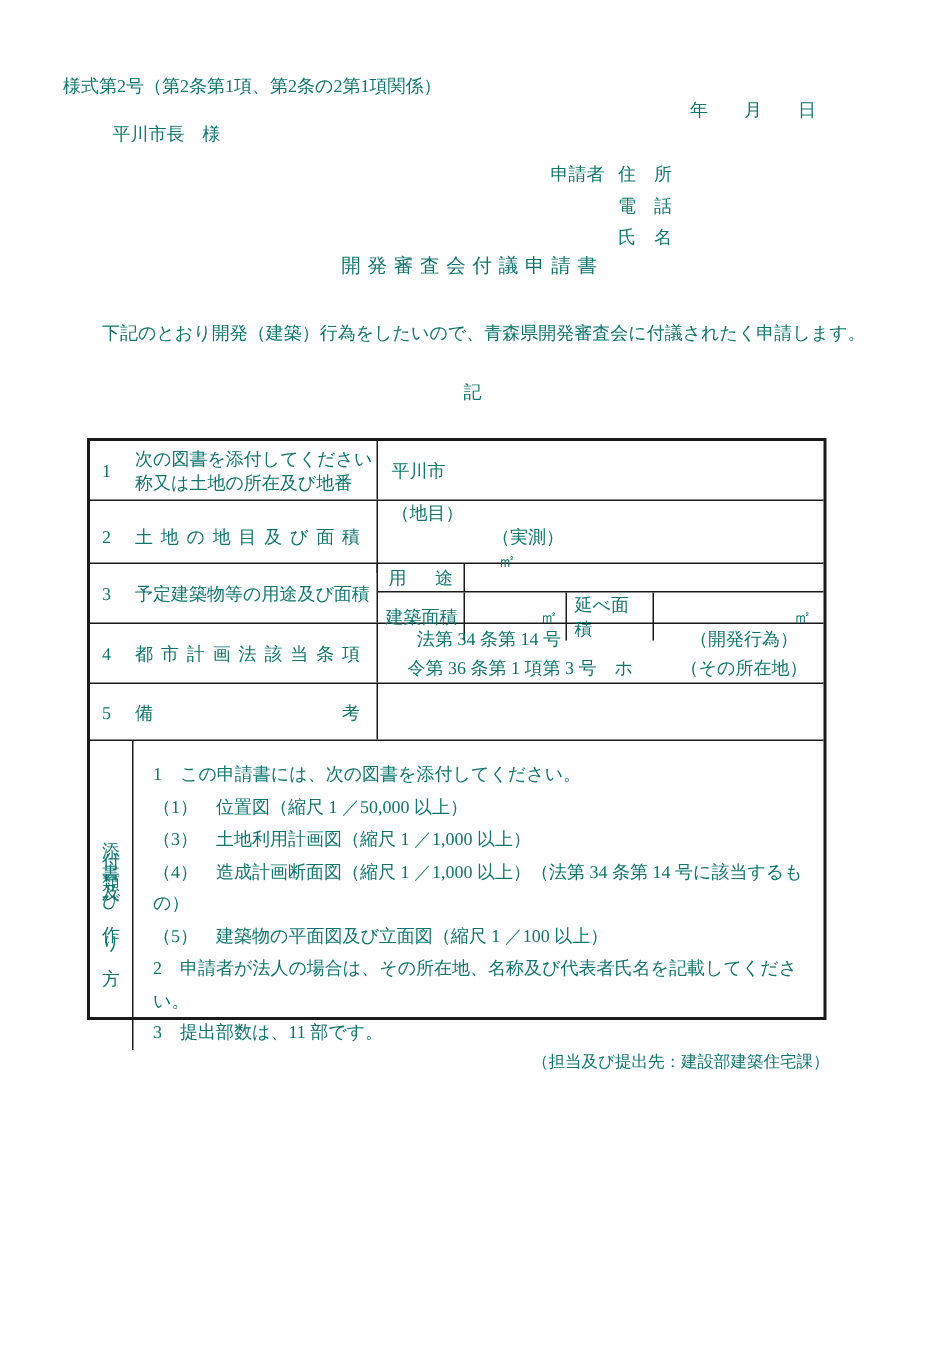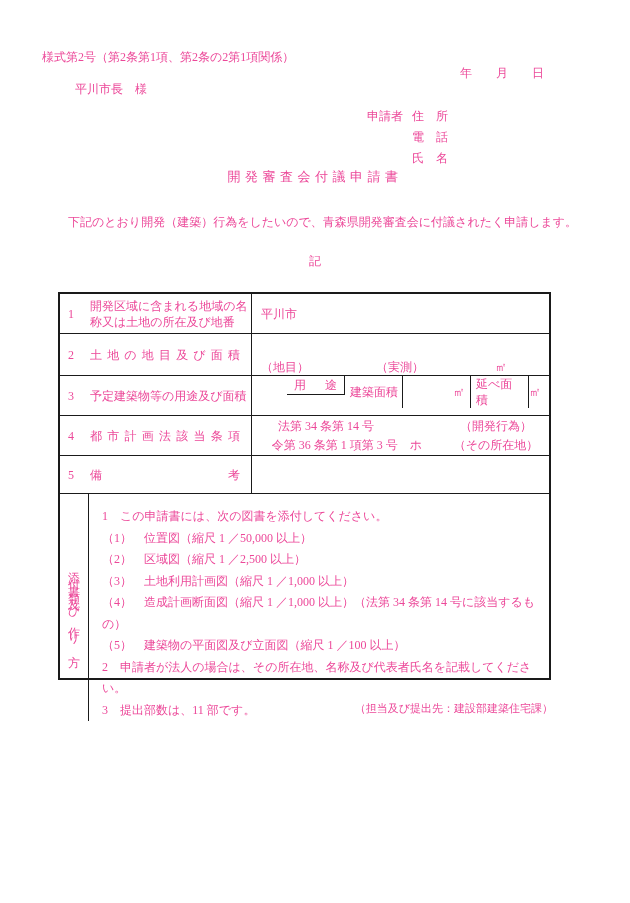--- a/index.html
+++ b/index.html
@@ -5,21 +5,21 @@
   * { margin: 0; padding: 0; box-sizing: border-box; }
   html, body { background: #e8e8e8; }
   .page {
     position: relative;
     width: 630px;
     height: 903px;
     margin: 0 auto;
     background: #ffffff;
     font-family: "Liberation Serif", "DejaVu Serif", serif;
     font-size: 12px;
-    color: #ec4899;
+    color: #0f766e;
     line-height: 16px;
     overflow: hidden;
   }
   .form-number { padding-top: 49px; margin-left: 42px; }
   .case-number { margin-top: 10px; margin-left: 58px; }
   .date-line   { text-align: right; padding-right: 86px; }
   .addressee   { margin-left: 75px; }
 
   .applicant { margin-left: 367px; margin-top: 9px; line-height: 21px; }
   .app-row { display: flex; gap: 9px; }
@@ -54,26 +54,26 @@
   .cell { display: flex; align-items: center; min-width: 0; }
   .cell.label { border-right: 1px solid #1a1a1a; padding-left: 8px; }
   .no { width: 22px; flex-shrink: 0; }
   .lbl { flex: 1; }
   .lbl.just { text-align: justify; text-align-last: justify; padding-right: 11px; }
   .lbl.pre { white-space: pre-line; line-height: 16px; }
 
   .cell.value { padding-left: 9px; }
 
   
-  .v-r2 { display: flex; align-items: flex-end; }
+  .v-r2 { display: flex; align-items: flex-start; flex-direction: column; }
   .v-r2 .measured { margin-left: 67px; }
   .v-r2 .unit { margin-left: 71px; }
 
   
-  .cell.subwrap { padding: 0; flex-direction: row; align-items: stretch; justify-content: flex-end; }
+  .cell.subwrap { padding: 0; flex-direction: column; align-items: stretch; }
   .subrow1 {
     display: grid; grid-template-columns: 58px 1fr;
     height: 19px; border-bottom: 1px solid #1a1a1a;
   }
   .subrow2 { display: grid; grid-template-columns: 58px 68px 58px 1fr; height: 20px; }
   .subcell { display: flex; align-items: center; min-width: 0; }
   .subcell.bordered { border-right: 1px solid #1a1a1a; }
   .sub-lbl-just { padding: 0 7px; flex: 1; text-align: justify; text-align-last: justify; }
   .sub-lbl { padding: 0 4px 0 5px; }
   .sub-unit { justify-content: flex-end; padding-right: 5px; }
@@ -122,21 +122,21 @@
 
   <div class="doc-title">開発審査会付議申請書</div>
   <div class="body-text">下記のとおり開発（建築）行為をしたいので、青森県開発審査会に付議されたく申請します。</div>
   <div class="record-mark">記</div>
 
   <div class="app-table">
 
     <div class="trow r1">
       <div class="cell label">
         <span class="no">1</span>
-        <span class="lbl pre">開発区域に含まれる地域の名
+        <span class="lbl pre">次の図書を添付してください
 称又は土地の所在及び地番</span>
       </div>
       <div class="cell value">
         <span>平川市</span>
       </div>
     </div>
 
     <div class="trow r2">
       <div class="cell label">
         <span class="no">2</span>
@@ -207,21 +207,20 @@
       </div>
     </div>
 
     <div class="trow attachments">
       <div class="side">
         <span class="side-text">添付書類及び作り方</span>
       </div>
       <div class="att-lines">
         <div>1　この申請書には、次の図書を添付してください。</div>
         <div>（1）　位置図（縮尺 1 ／50,000 以上）</div>
-        <div>（2）　区域図（縮尺 1 ／2,500 以上）</div>
         <div>（3）　土地利用計画図（縮尺 1 ／1,000 以上）</div>
         <div>（4）　造成計画断面図（縮尺 1 ／1,000 以上）（法第 34 条第 14 号に該当するもの）</div>
         <div>（5）　建築物の平面図及び立面図（縮尺 1 ／100 以上）</div>
         <div>2　申請者が法人の場合は、その所在地、名称及び代表者氏名を記載してください。</div>
         <div>3　提出部数は、11 部です。</div>
       </div>
     </div>
 
   </div>
 

